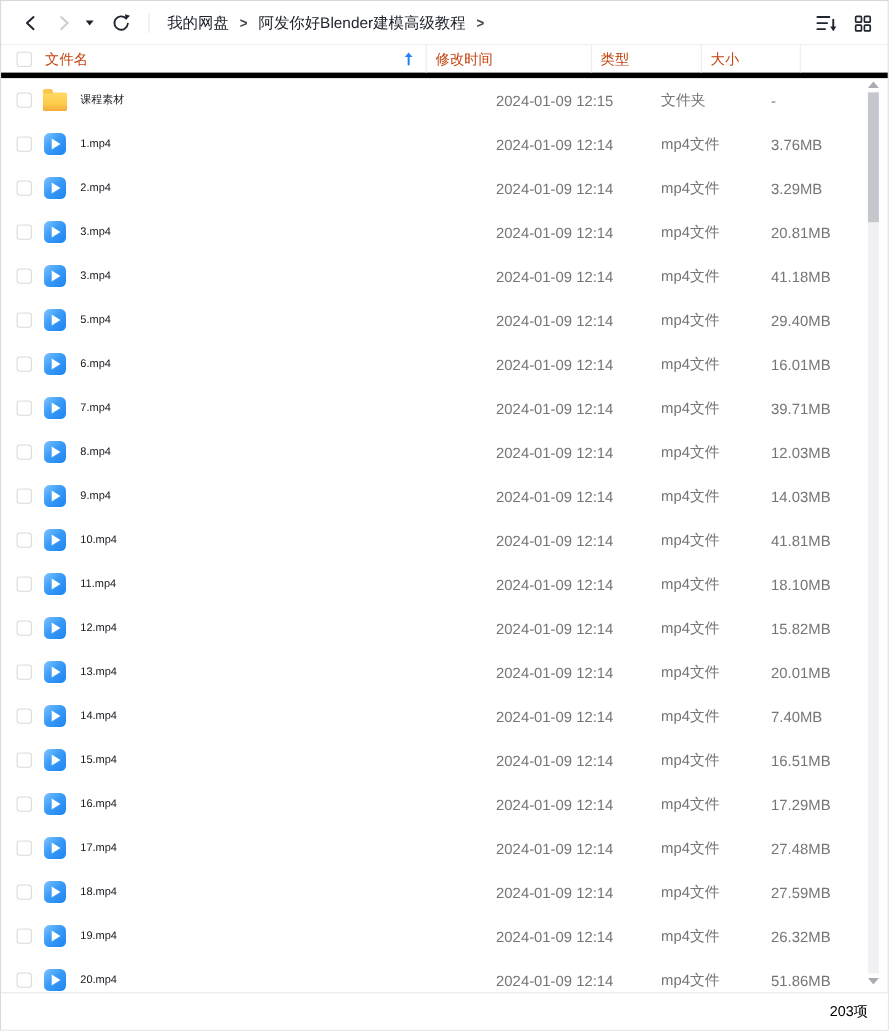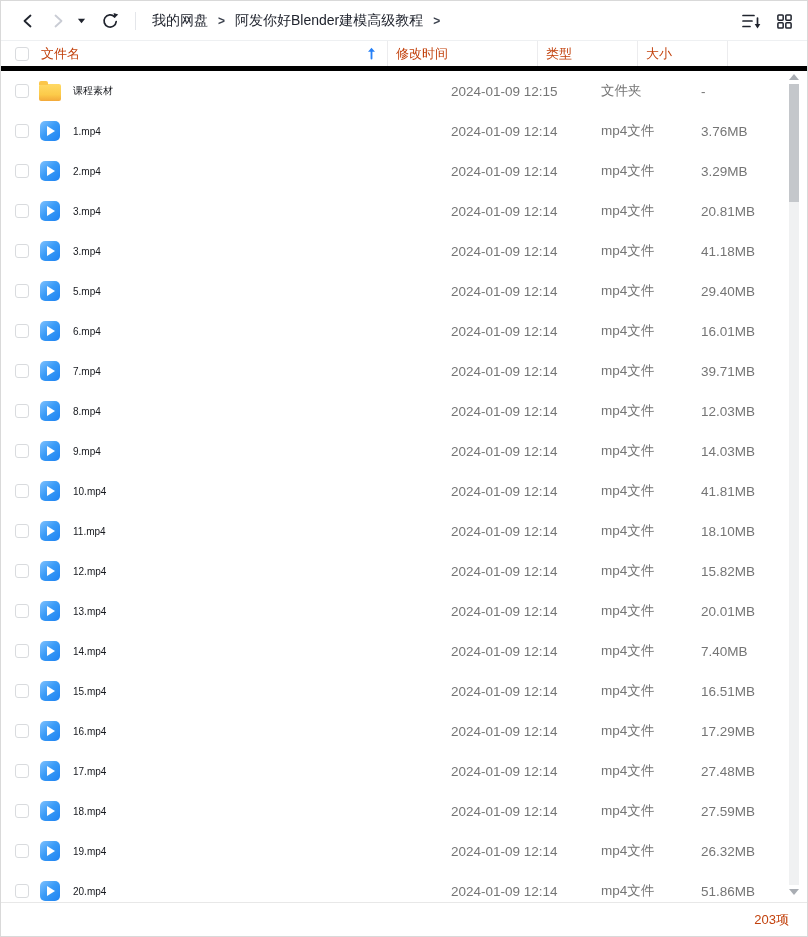--- a/index.html
+++ b/index.html
@@ -75,21 +75,21 @@
   .sb-arrow { height:10px; flex:0 0 10px; display:flex; align-items:center; justify-content:center; cursor:pointer; }
   .tri-up { width:0; height:0; border-left:5px solid transparent; border-right:5px solid transparent; border-bottom:6px solid #a9adb3; }
   .tri-down { width:0; height:0; border-left:5px solid transparent; border-right:5px solid transparent; border-top:6px solid #a9adb3; }
   .sb-track { flex:1 1 auto; background:#f0f1f2; position:relative; margin:2px 0; cursor:pointer; }
   .sb-thumb { position:absolute; top:0; left:0; width:10px; height:118px; background:#c4c7cb; cursor:grab; }
 
   
   .statusbar {
     height:34px; flex:0 0 34px; border-top:1px solid #e8e8e8;
     display:flex; align-items:center; justify-content:flex-end; padding-right:18px;
-    font-size:13px; color:#c2410c; background:#fff;
+    font-size:13px; color:#000000; background:#fff;
   }
 </style>
 </head>
 <body>
 
 <div class="window">
 
   <div class="toolbar">
     <div class="tb-btn tb-back">
       <svg width="18" height="18" viewBox="0 0 18 18">

